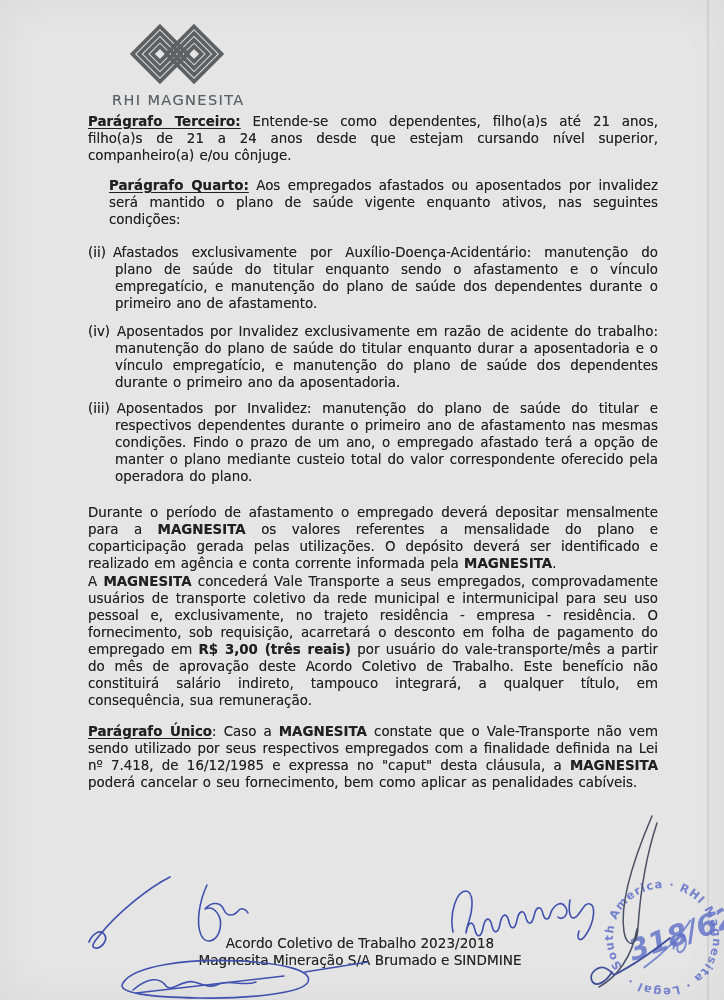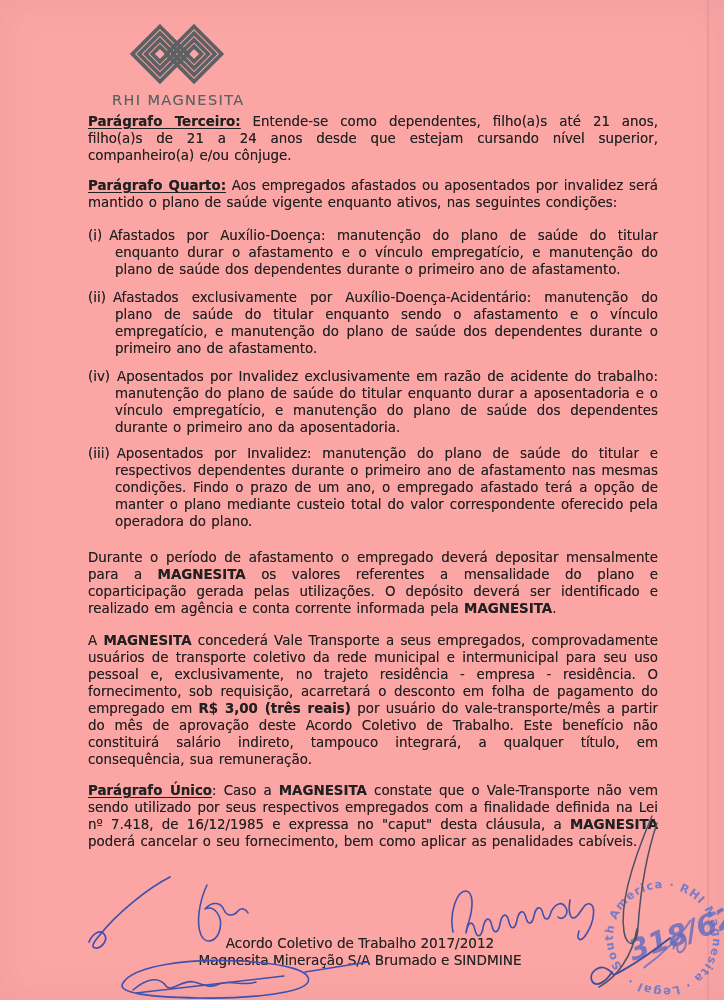--- a/index.html
+++ b/index.html
@@ -1,21 +1,21 @@
 <!DOCTYPE html>
 <html><head>
 <meta charset="utf-8">
 <style>
   html,body{margin:0;padding:0;}
   body{background:#888;}
   .page{
     position:relative;
     width:724px;height:1000px;
     margin:0 auto;
-    background:#fca5a5;
+    background:#e5e5e5;
     overflow:hidden;
     font-family:"DejaVu Sans","Liberation Sans",sans-serif;
     color:#212121;
     box-shadow:inset 0 0 40px rgba(90,90,90,.08);
   }
   .scan-edge{position:absolute;left:707px;top:0;width:2px;height:100%;background:rgba(110,110,110,.14);}
   
   .logo-wrap{position:absolute;left:112px;top:18px;width:130px;}
   .logo-mark{display:block;margin:0 auto;}
   .brand-name{
@@ -34,26 +34,26 @@
   
   .doc-col{
     position:absolute;left:88px;top:113px;width:570px;
     font-size:13.4px;line-height:17px;
     text-align:justify;
     word-spacing:1px;
     text-shadow:0 0 .45px rgba(20,20,20,.5);
   }
   .para{margin:0 0 12px 0;}
   .para.p3{margin-bottom:13px;}
-  .para.p4{margin-bottom:16px;}
+  .para.p4{margin-bottom:16px;margin-left:21px;}
   .para.li{padding-left:27px;text-indent:-27px;margin-bottom:11px;}
   .para.li .marker{padding-right:7px;}
   .para.li3{margin-bottom:19px;}
   .para.li4{margin-bottom:9px;}
-  .para.durante{margin-bottom:15px;}
+  .para.durante{margin-bottom:1px;}
   .para.heading{margin-bottom:8px;font-size:13.9px;}
   .para.cbody{margin-bottom:14px;}
   .para.unico{margin-bottom:0;}
   .b{font-weight:bold;}
   .u{text-decoration:underline;text-underline-offset:2px;}
   
   .footer-line{position:absolute;left:30px;width:660px;text-align:center;color:#242424;
     text-shadow:0 0 .45px rgba(20,20,20,.5);}
   .footer-page{top:899px;font-weight:bold;font-size:13.8px;}
   .footer-title{top:935px;font-size:13.6px;}
@@ -84,38 +84,35 @@
     </svg>
     <div class="brand-name">RHI MAGNESITA</div>
   </div>
 
 
   <div class="doc-col">
     <div class="para p3"><span class="b u">Parágrafo Terceiro:</span><span> Entende-se como dependentes, filho(a)s até 21 anos, filho(a)s de 21 a 24 anos desde que estejam cursando nível superior, companheiro(a) e/ou cônjuge.</span></div>
     <div class="para p4"><span class="b u">Parágrafo Quarto:</span><span> Aos empregados afastados ou aposentados por invalidez será mantido o plano de saúde vigente enquanto ativos, nas seguintes condições:</span></div>
 
     <div class="para li">
-      <span class="marker">(i)</span><span>Afastados por Auxílio-Doença: manutenção do plano de saúde do titular enquanto durar o afastamento e o vínculo empregatício, e manutenção do plano de saúde dos dependentes durante o primeiro ano de afastamento.</span>
-    </div>
-    <div class="para li">
       <span class="marker">(ii)</span><span>Afastados exclusivamente por Auxílio-Doença-Acidentário: manutenção do plano de saúde do titular enquanto sendo o afastamento e o vínculo empregatício, e manutenção do plano de saúde dos dependentes durante o primeiro ano de afastamento.</span>
     </div>
     <div class="para li li4">
       <span class="marker">(iv)</span><span>Aposentados por Invalidez exclusivamente em razão de acidente do trabalho: manutenção do plano de saúde do titular enquanto durar a aposentadoria e o vínculo empregatício, e manutenção do plano de saúde dos dependentes durante o primeiro ano da aposentadoria.</span>
     </div>
     <div class="para li li3">
       <span class="marker">(iii)</span><span>Aposentados por Invalidez: manutenção do plano de saúde do titular e respectivos dependentes durante o primeiro ano de afastamento nas mesmas condições. Findo o prazo de um ano, o empregado afastado terá a opção de manter o plano mediante custeio total do valor correspondente oferecido pela operadora do plano.</span>
     </div>
 
     <div class="para durante"><span>Durante o período de afastamento o empregado deverá depositar mensalmente para a </span><span class="b">MAGNESITA</span><span> os valores referentes a mensalidade do plano e coparticipação gerada pelas utilizações. O depósito deverá ser identificado e realizado em agência e conta corrente informada pela </span><span class="b">MAGNESITA</span><span>.</span></div>
     <div class="para cbody"><span>A </span><span class="b">MAGNESITA</span><span> concederá Vale Transporte a seus empregados, comprovadamente usuários de transporte coletivo da rede municipal e intermunicipal para seu uso pessoal e, exclusivamente, no trajeto residência - empresa - residência. O fornecimento, sob requisição,  acarretará o desconto em folha de pagamento do empregado em </span><span class="b">R$ 3,00 (três reais)</span><span> por usuário do vale-transporte/mês a partir do mês de aprovação deste Acordo Coletivo de Trabalho. Este benefício não constituirá salário indireto, tampouco integrará, a qualquer título, em consequência, sua remuneração.</span></div>
     <div class="para unico"><span class="b u">Parágrafo Único</span><span>: Caso a </span><span class="b">MAGNESITA</span><span> constate que o Vale-Transporte não vem sendo utilizado por seus respectivos empregados com a finalidade definida na Lei nº 7.418, de 16/12/1985 e expressa no "caput" desta cláusula, a </span><span class="b">MAGNESITA</span><span> poderá cancelar o seu fornecimento, bem como aplicar as penalidades cabíveis.</span></div>
   </div>
 
-  <div class="footer-line footer-title">Acordo Coletivo de Trabalho 2017/2012</div>
+  <div class="footer-line footer-title">Acordo Coletivo de Trabalho 2023/2018</div>
   <div class="footer-line footer-parties">Magnesita Mineração S/A Brumado e SINDMINE</div>
 
   <svg class="stamp" viewBox="0 0 132 132">
     <defs>
       <path id="stamp-circle" d="M 16 66 A 50 50 0 1 1 16 66.01"></path>
     </defs>
     <text font-size="11.5" font-weight="bold" letter-spacing="1.1" fill="#6b79cb">
       <textPath href="#stamp-circle">South America · RHI Magnesita · Legal ·</textPath>
     </text>
     <g transform="rotate(16 66 66)">

